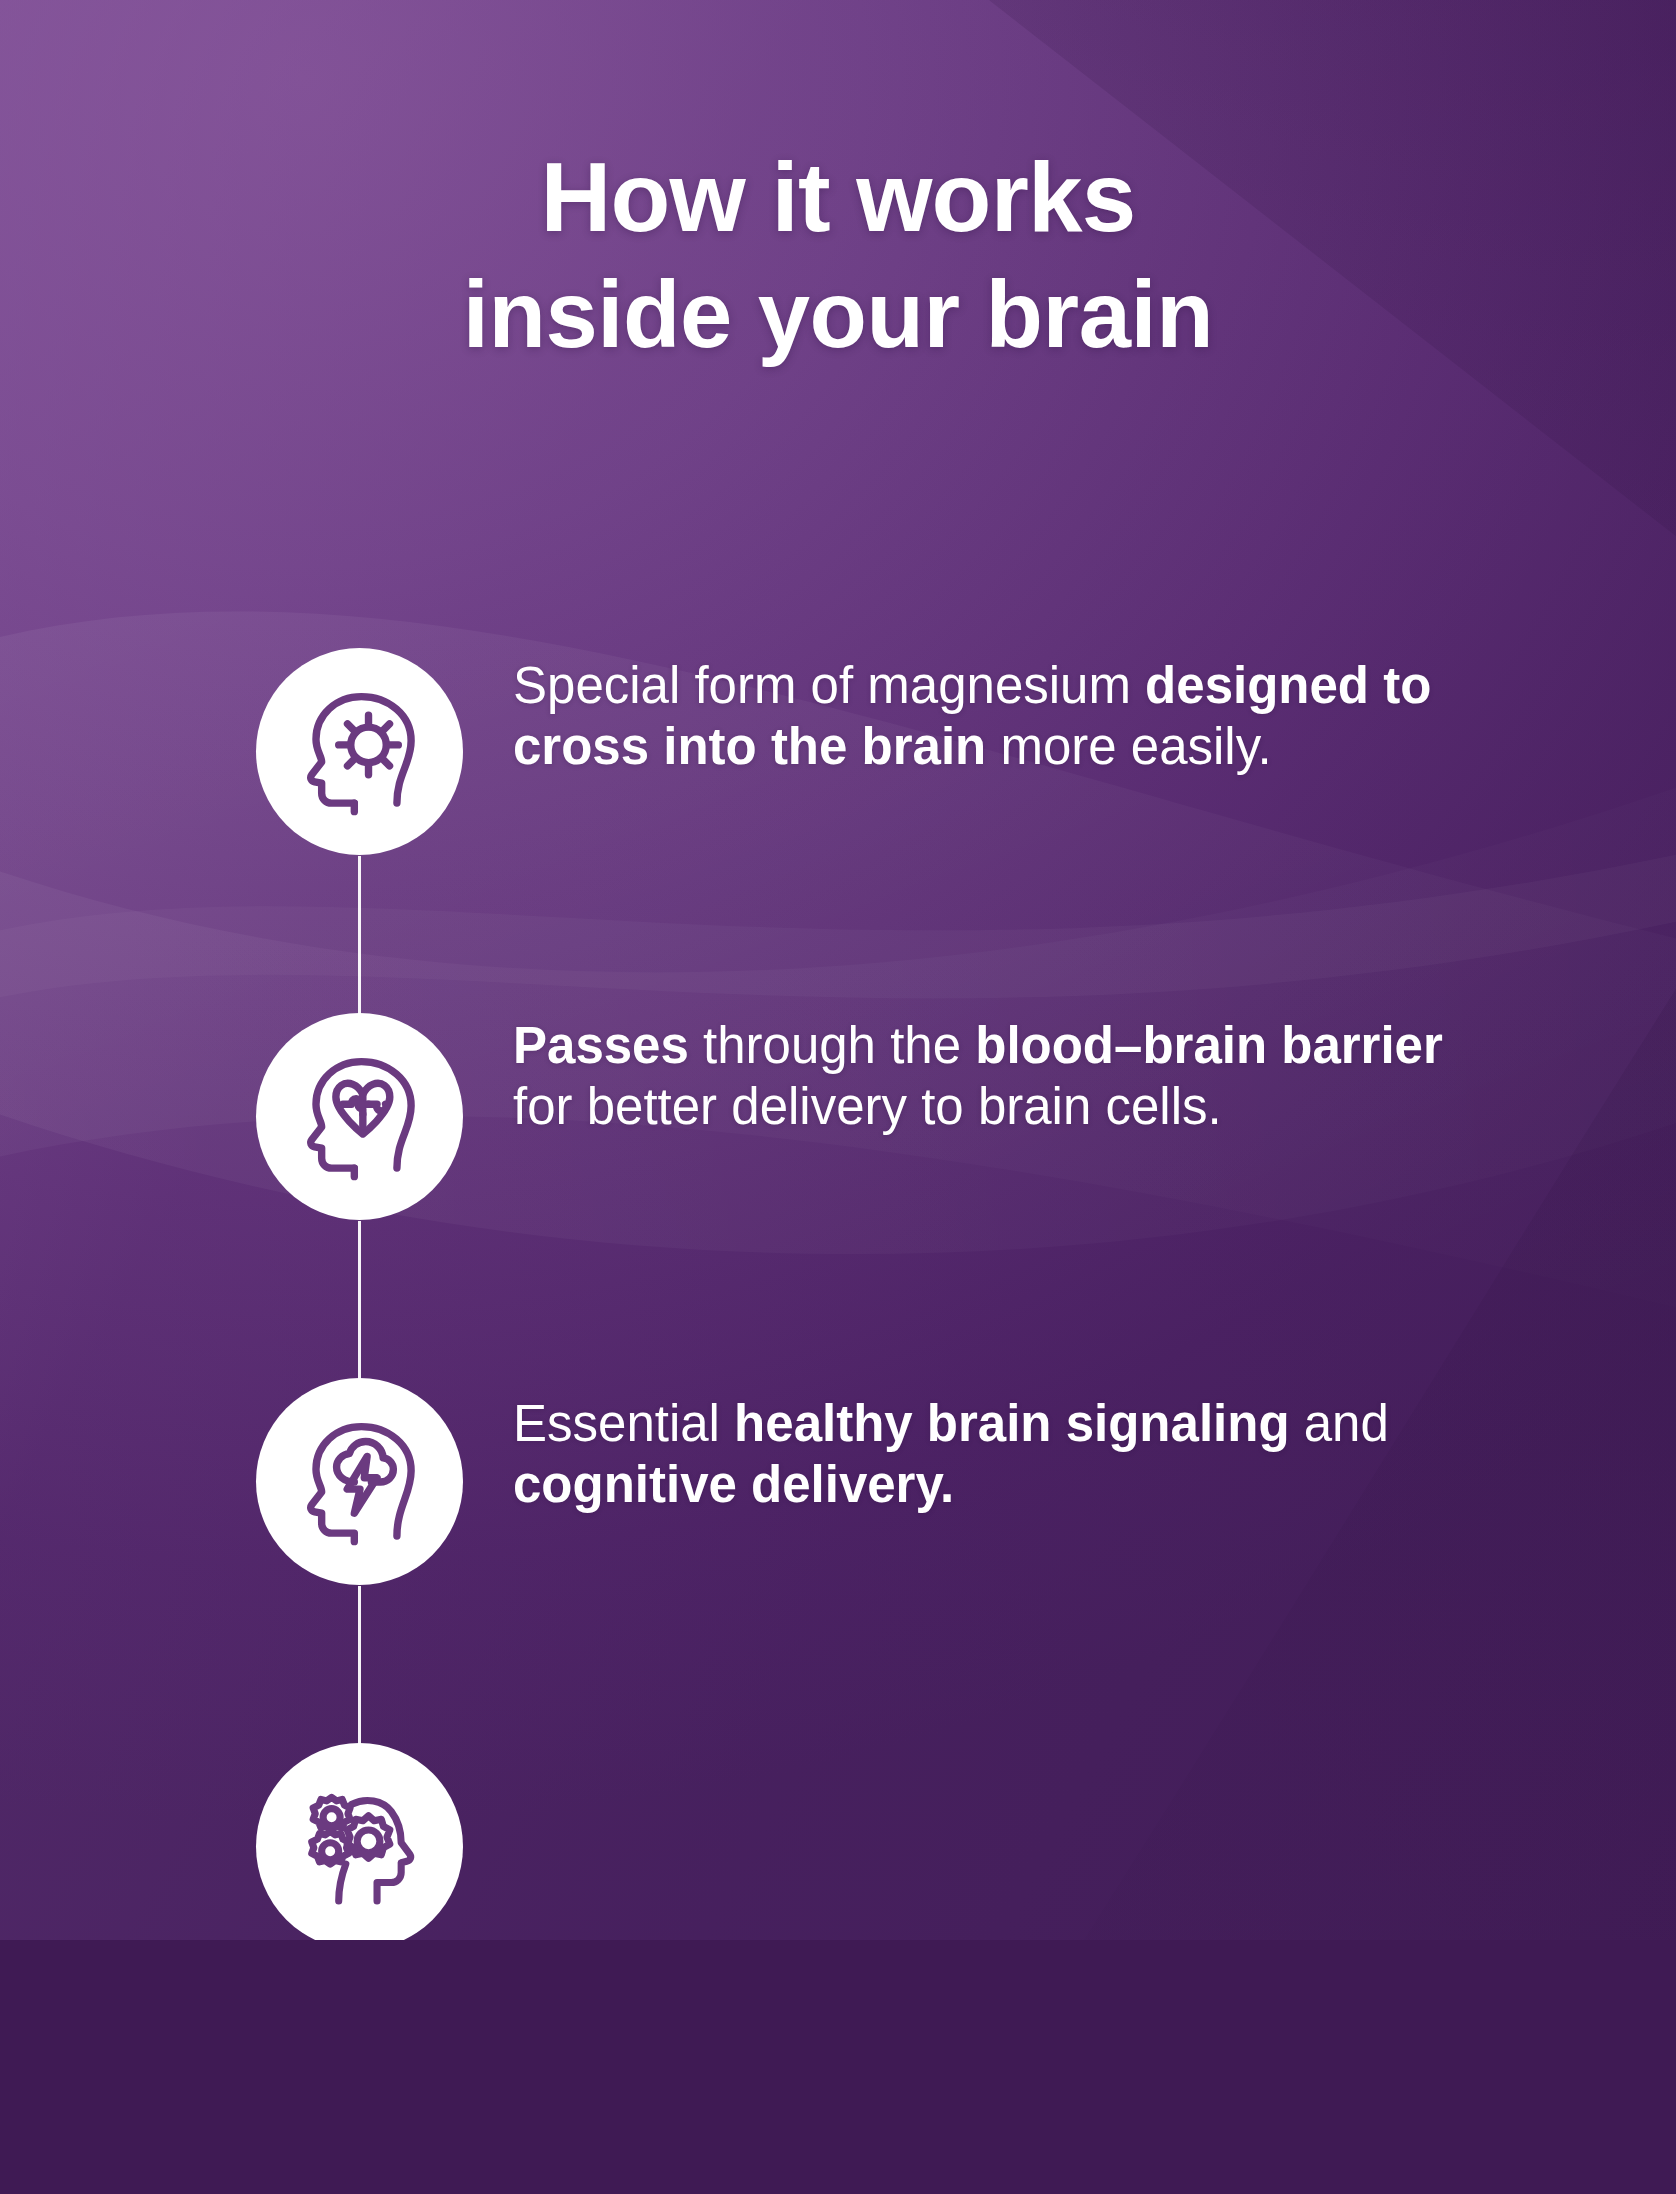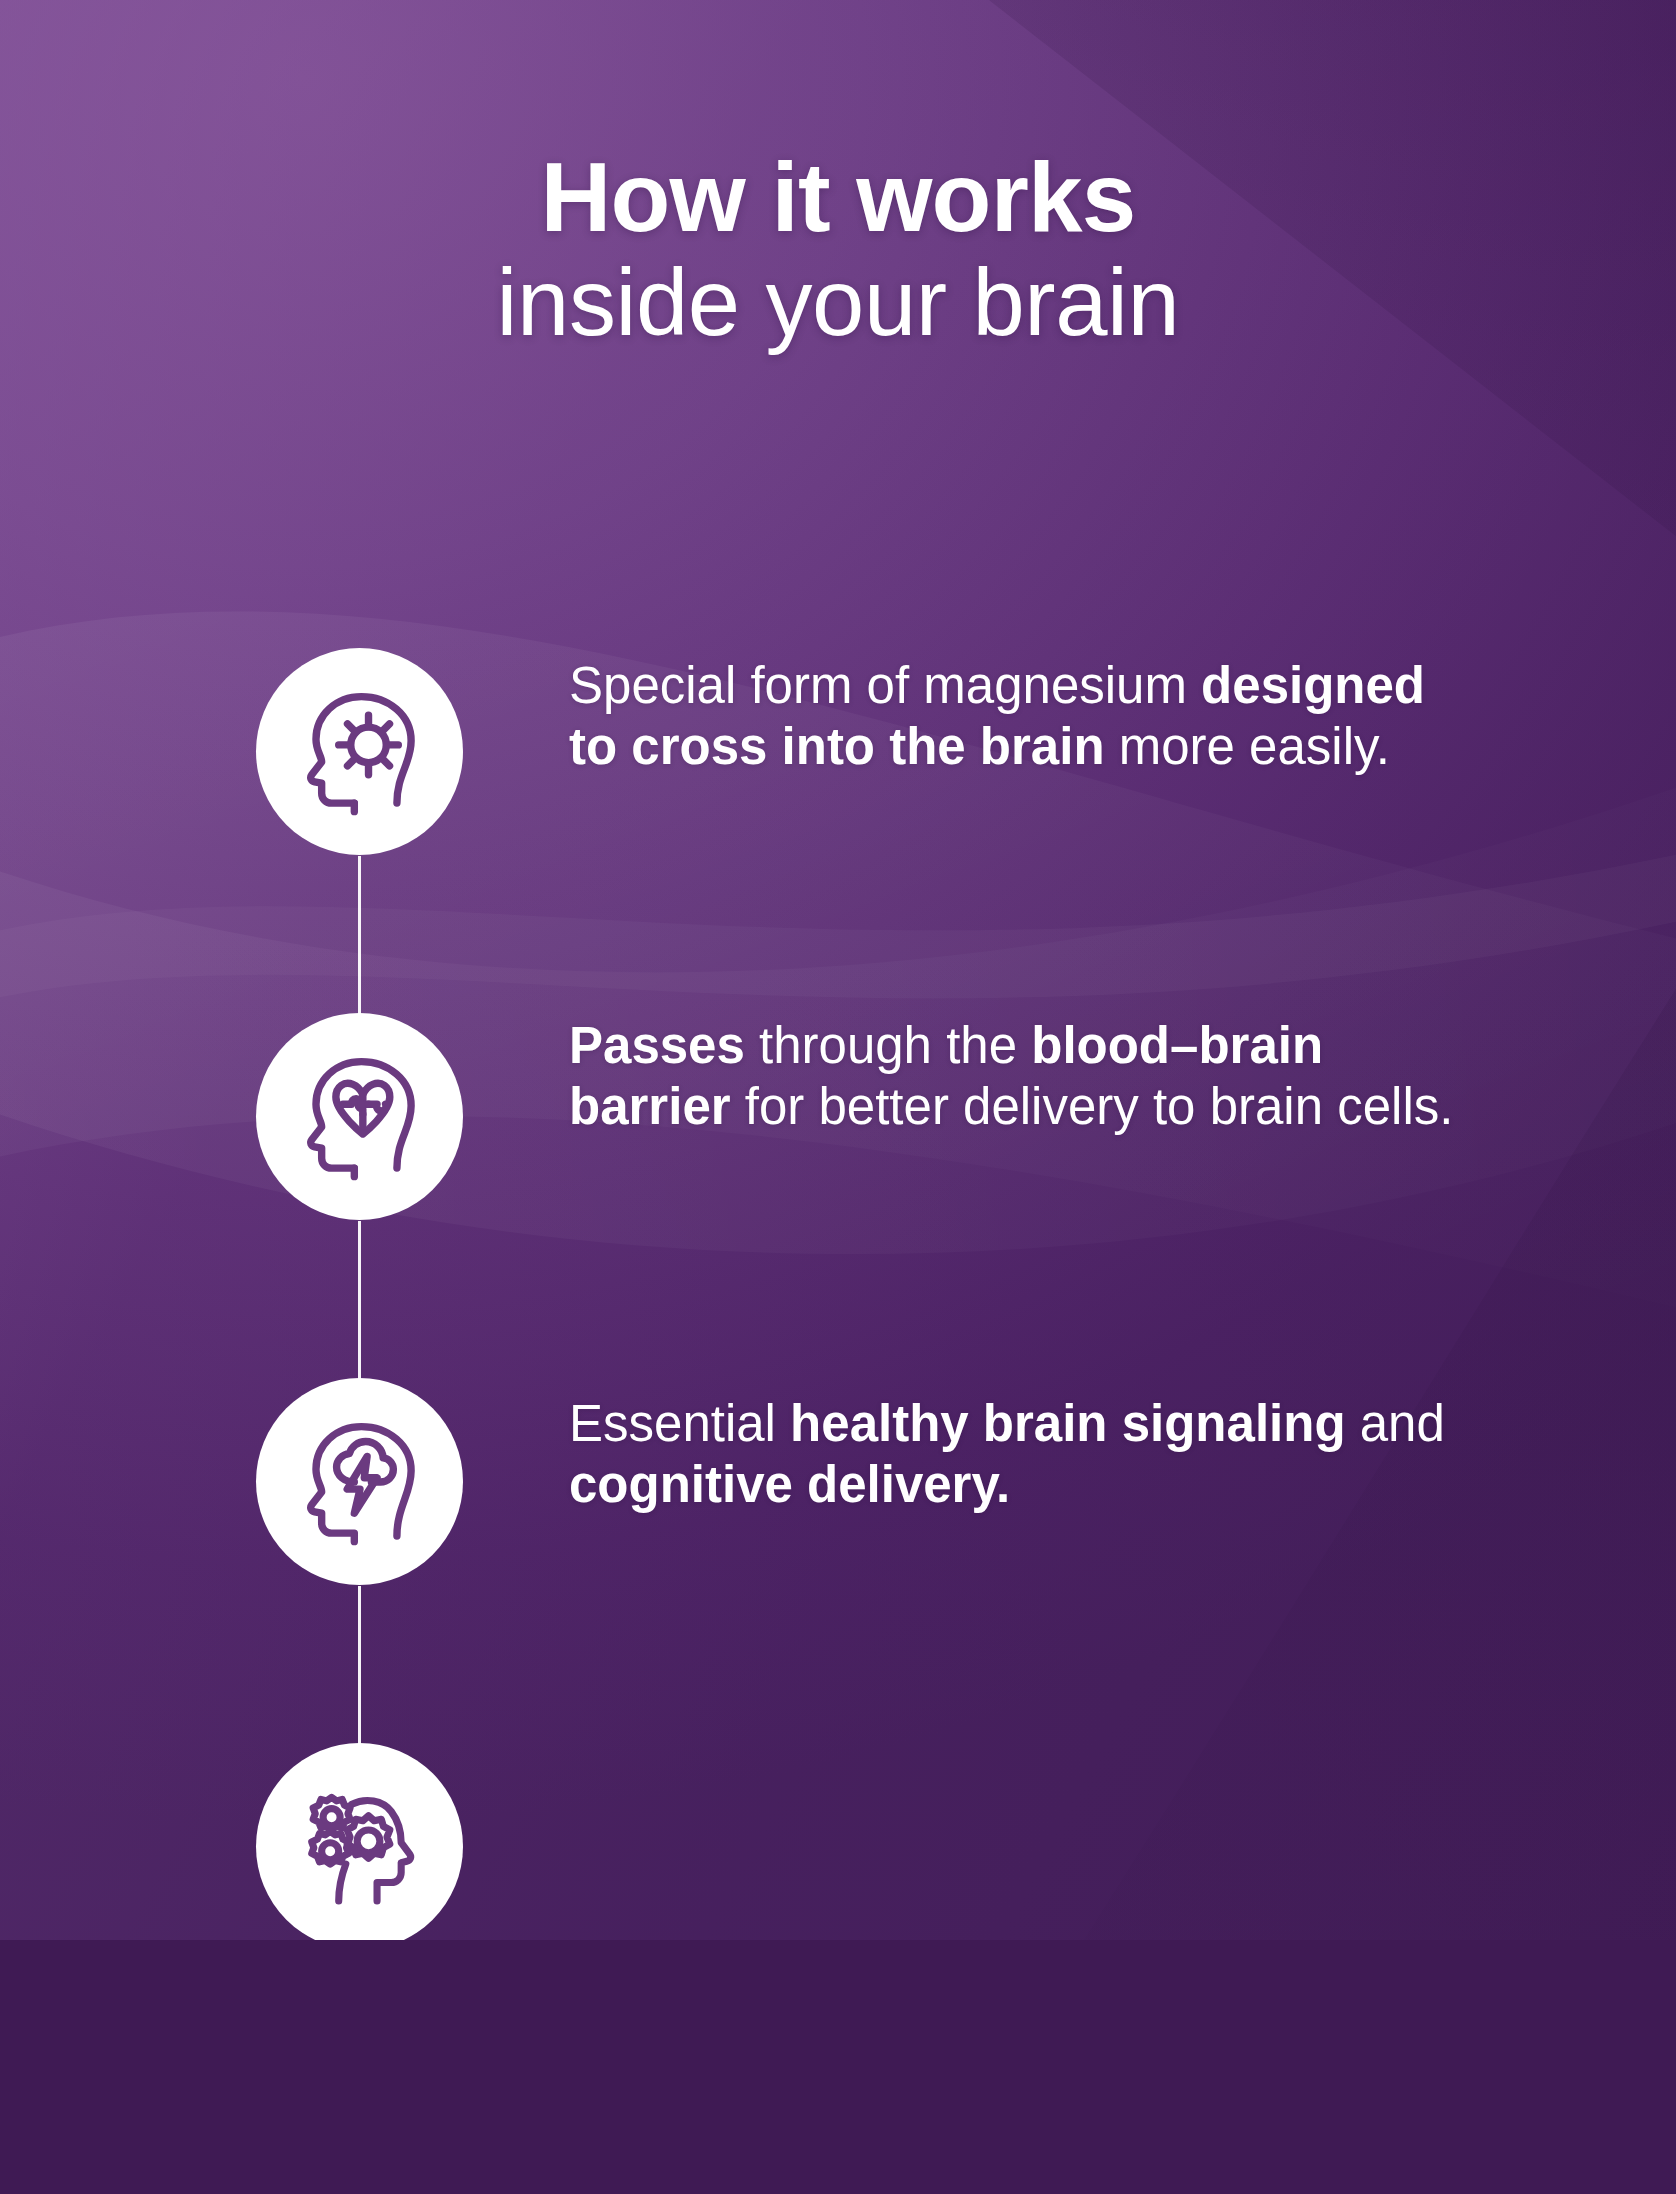--- a/index.html
+++ b/index.html
@@ -47,22 +47,22 @@
   .heading .line1 {
     display: block;
     font-size: 98px;
     font-weight: 700;
     letter-spacing: -0.8px;
     text-shadow: 0 1.7px 8.4px rgba(40,12,58,0.30);
   }
   .heading .line2 {
     display: block;
     font-size: 94px;
-    font-weight: 400;
-    margin-top: 10px;
+    font-weight: 700;
+    margin-top: 22px;
     letter-spacing: -0.4px;
     text-shadow: 0 1.7px 8.4px rgba(40,12,58,0.30);
   }
 
   
   .steps {
     position: absolute;
     left: 256px;
     top: 648px;
     width: 1207px;
@@ -95,21 +95,21 @@
     background: #ffffff;
     display: flex;
     align-items: center;
     justify-content: center;
     z-index: 2;
   }
   .bubble svg { display: block; }
 
   .step-text {
     flex: 1 1 auto;
-    margin-left: 106px;
+    margin-left: 50px;
     color: #ffffff;
     font-size: 51px;
     font-weight: 300;
     line-height: 1.20;
     padding-top: 6.7px;
     text-shadow: 0 0.8px 5px rgba(40,12,58,0.22);
   }
   .step-text b {
     font-weight: 700;
   }

